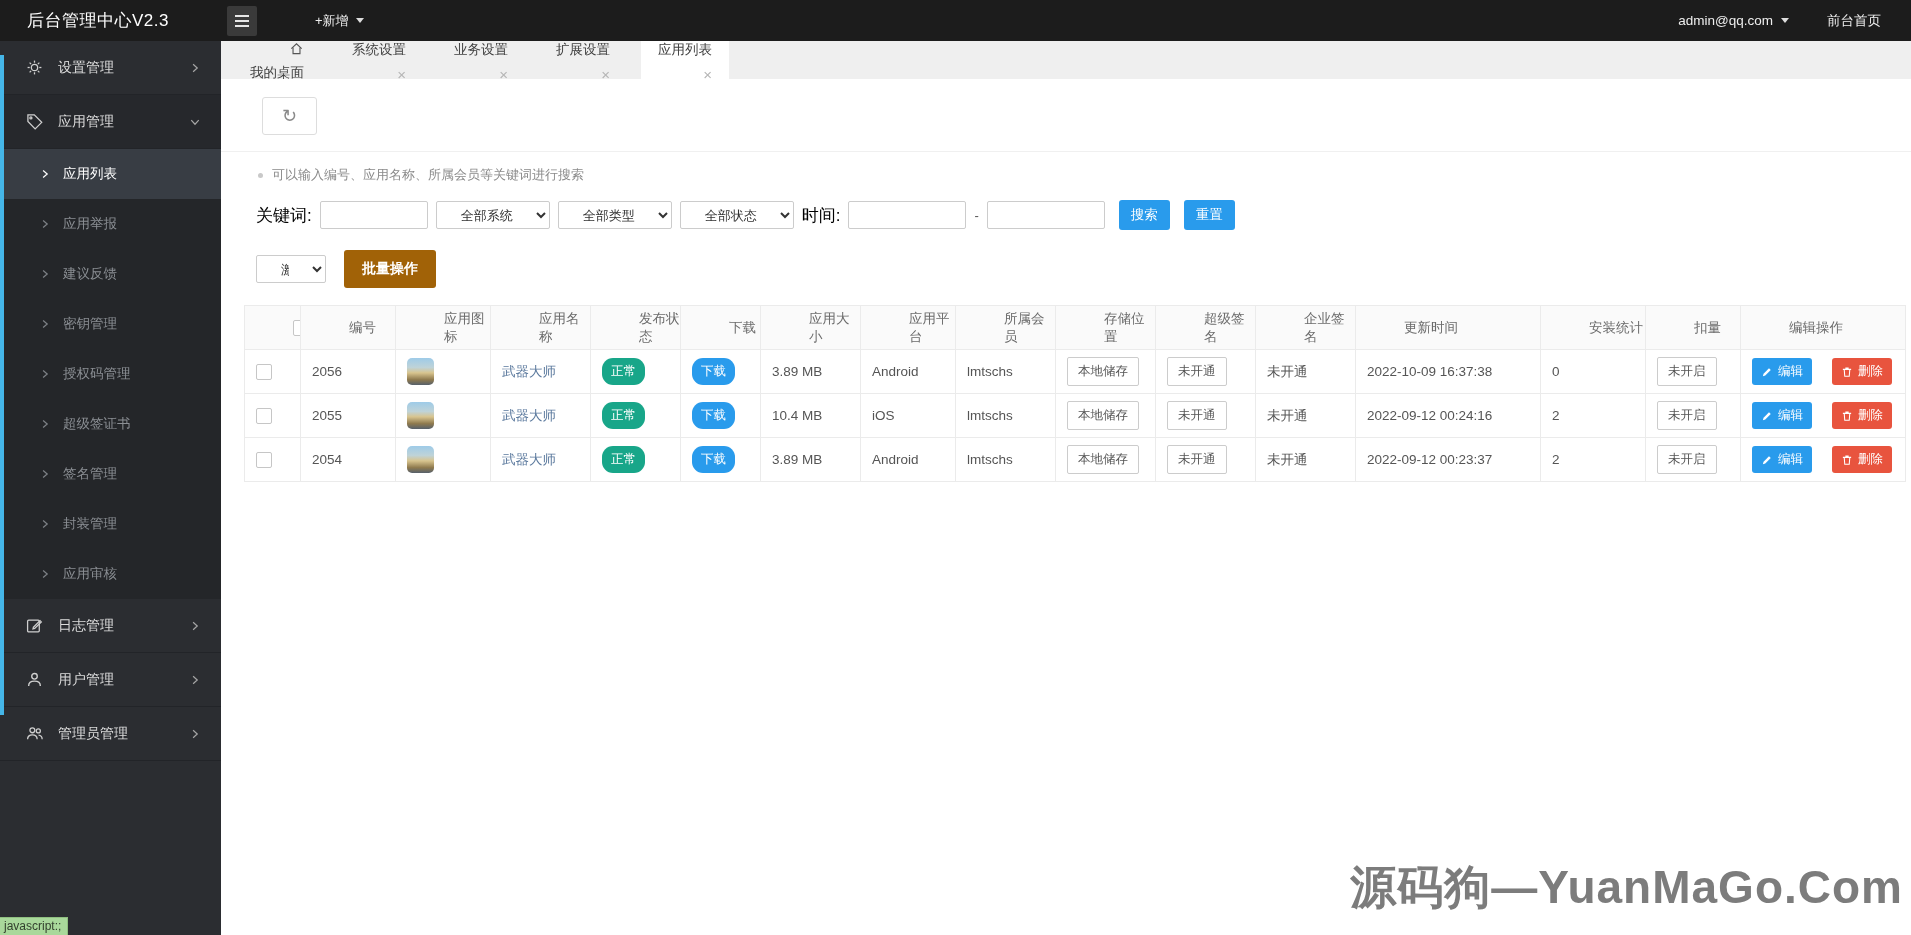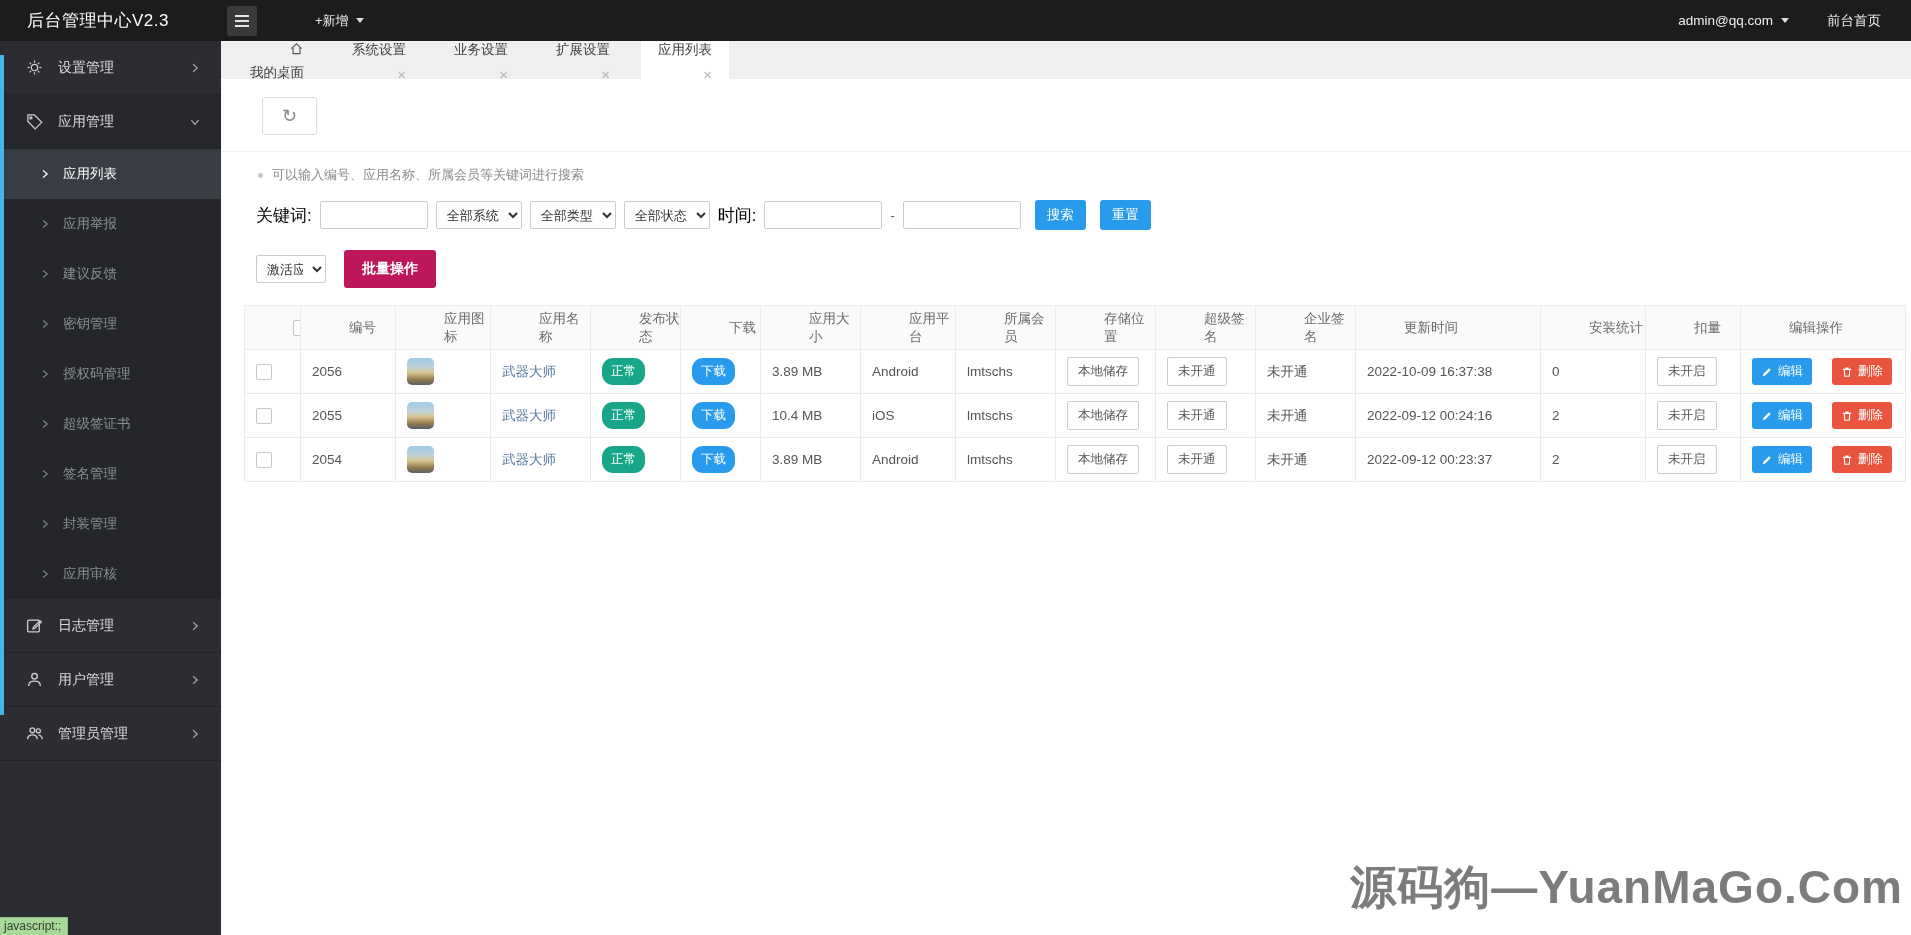--- a/index.html
+++ b/index.html
@@ -53,28 +53,28 @@
 
   .hint-row { display:flex; align-items:center; gap:9px; padding:14px 0 0 37px;
     color:#8a8a8a; font-size:13px; }
   .hint-dot { width:5px; height:5px; border-radius:50%; background:#c9c9c9; }
 
   .search-row { display:flex; align-items:center; padding:16px 0 0 35px; gap:8px; }
   .search-row label { font-size:17px; color:#000000; }
   .txt { height:28px; width:108px; border:1px solid #ccc; border-radius:2px; padding:0 6px; font-size:13px; color:#333; }
   .txt.time { width:118px; }
   select { height:28px; border:1px solid #ccc; border-radius:2px; background:#fff;
-    font-size:13px; color:#333; padding:0 6px; font-family:inherit; }
+    font-size:13px; color:#333; padding:0 20px; font-family:inherit; }
   .btn-blue { height:30px; padding:0 12px; background:#299bec; color:#fff; border:none;
     border-radius:3px; font-size:13.5px; cursor:pointer; margin-left:6px; font-family:inherit; }
   .dash { color:#555; font-size:13px; }
 
   .bulk-row { display:flex; align-items:center; gap:18px; padding:20px 0 0 35px; }
   .bulk-row select { width:70px; }
-  .btn-teal { height:38px; padding:0 18px; background:#be185d; color:#fff; border:none;
+  .btn-teal { height:38px; padding:0 18px; background:#a16207; color:#fff; border:none;
     border-radius:3px; font-size:14px; font-weight:bold; cursor:pointer; font-family:inherit; }
 
   
   .table-wrap { padding:17px 6px 0 23px; }
   table { border-collapse:collapse; width:1661px; table-layout:fixed; }
   th, td { border:1px solid #ebebeb; font-weight:normal; text-align:left;
     padding:0 0 0 11px; height:44px; font-size:13.5px; color:#555; overflow:hidden; }
   th { background:#fafafa; color:#6b6b6b;padding-left:48px; }
   .chkbox { width:16px; height:16px; border:1px solid #c6c6c6; border-radius:2px;
     background:#fff; display:inline-block; cursor:pointer; vertical-align:middle; }

